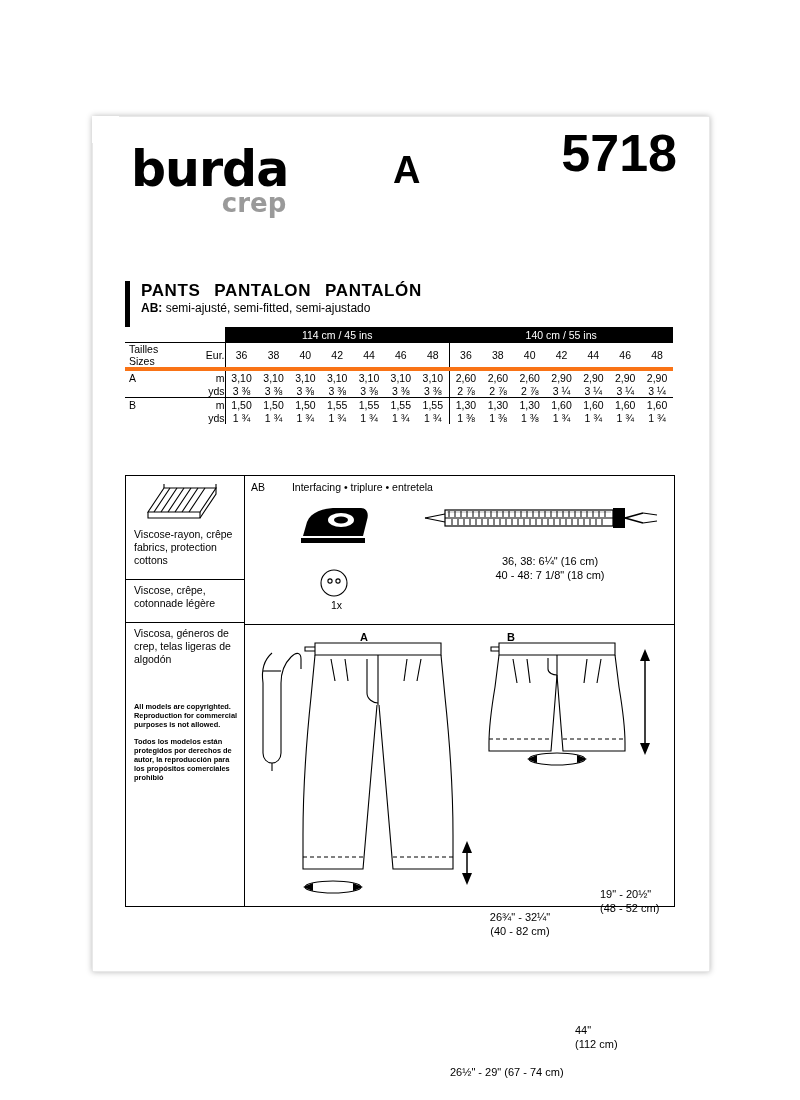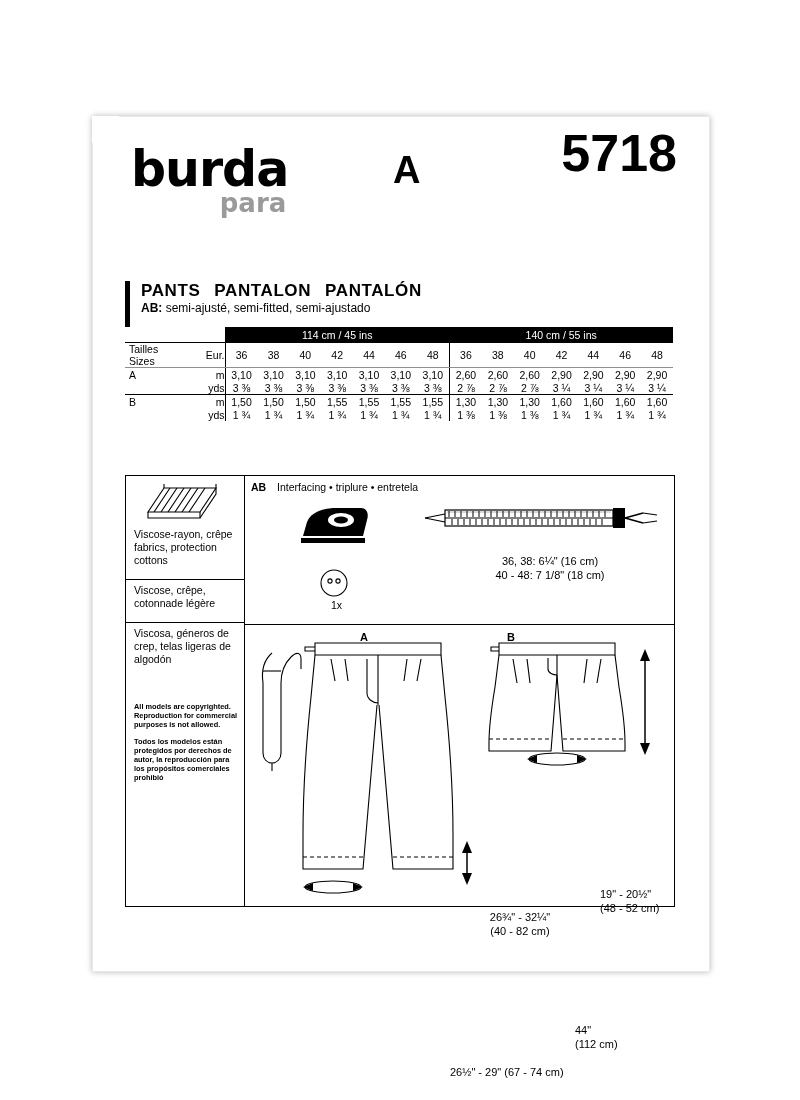--- a/index.html
+++ b/index.html
@@ -47,39 +47,39 @@
   .title-sub b{font-weight:bold;}
 
   
   .yardage{position:absolute;left:32px;top:210px;width:548px;font-size:10.5px;}
   table.yt{border-collapse:collapse;width:548px;}
   table.yt td,table.yt th{padding:0;text-align:center;font-weight:normal;font-size:10.5px;}
   .yt .lbl{text-align:left;padding-left:4px;}
   .yt .unit{text-align:right;padding-left:6px;}
   .hdr-row td{background:#000;color:#fff;font-weight:bold;font-size:11px;height:15px;}
   .hdr-row td.blank{background:#fff;}
-  .sizes-row td{border-bottom:1px solid #f97316;height:14px;}
+  .sizes-row td{border-bottom:4px solid #f97316;height:14px;}
   .row-line td{height:13px;}
   .sec-top td{border-top:1px solid #000;}
   .grp-sep{border-left:1px solid #000;}
 
   
   .panel{position:absolute;left:32px;top:358px;width:548px;height:430px;border:1px solid #000;}
   .panel .vline{position:absolute;left:118px;top:0;width:1px;height:430px;background:#000;}
   .panel .hline{position:absolute;left:118px;top:148px;width:430px;height:1px;background:#000;}
 
   .fabric-col{position:absolute;left:0;top:0;width:118px;height:430px;}
   .fab-text{font-size:10.5px;line-height:13px;padding:4px 6px 0 8px;}
   .fab-sep{height:1px;background:#000;margin:6px 0 0 0;}
   .copy-text{font-size:7.4px;line-height:9.2px;padding:0 6px 0 8px;font-weight:bold;}
   .copy-text p{margin:0 0 7px 0;}
 
   .notions{position:absolute;left:119px;top:0;width:429px;height:148px;}
   .notions-head{font-size:10.5px;padding:5px 0 0 6px;}
-  .notions-head b{font-weight:bold;margin-right:8px;}
+  .notions-head b{font-weight:normal;margin-right:24px;}
   .zip-label{position:absolute;left:190px;top:78px;font-size:11px;line-height:14px;text-align:center;width:230px;}
   .btn-label{position:absolute;left:86px;top:123px;font-size:10.5px;}
 
   .garments{position:absolute;left:119px;top:149px;width:429px;height:281px;}
   .gl-a{position:absolute;left:115px;top:6px;font-size:11px;font-weight:bold;}
   .gl-b{position:absolute;left:262px;top:6px;font-size:11px;font-weight:bold;}
   .meas{position:absolute;font-size:11px;line-height:14px;}
   .m-hip-b{left:210px;top:285px;text-align:center;width:130px;}
   .m-len-b{left:355px;top:262px;}
   .m-len-a{left:330px;top:398px;}
@@ -91,21 +91,21 @@
   .dash{fill:none;stroke:#000;stroke-width:1;stroke-dasharray:4 3;}
 </style>
 </head>
 <body>
 
 <div id="page">
   <div class="envelope">
 
     <div class="brand">
       <div class="burda">burda</div>
-      <div class="style">para</div>
+      <div class="style">crep</div>
     </div>
     <div class="view-letter">A</div>
     <div class="pattern-number">5718</div>
 
     <div class="title-block">
       <div class="title-bar"></div>
       <div class="title-main">
         <span>PANTS</span><span>PANTALON</span><span>PANTALÓN</span>
       </div>
       <div class="title-sub">

